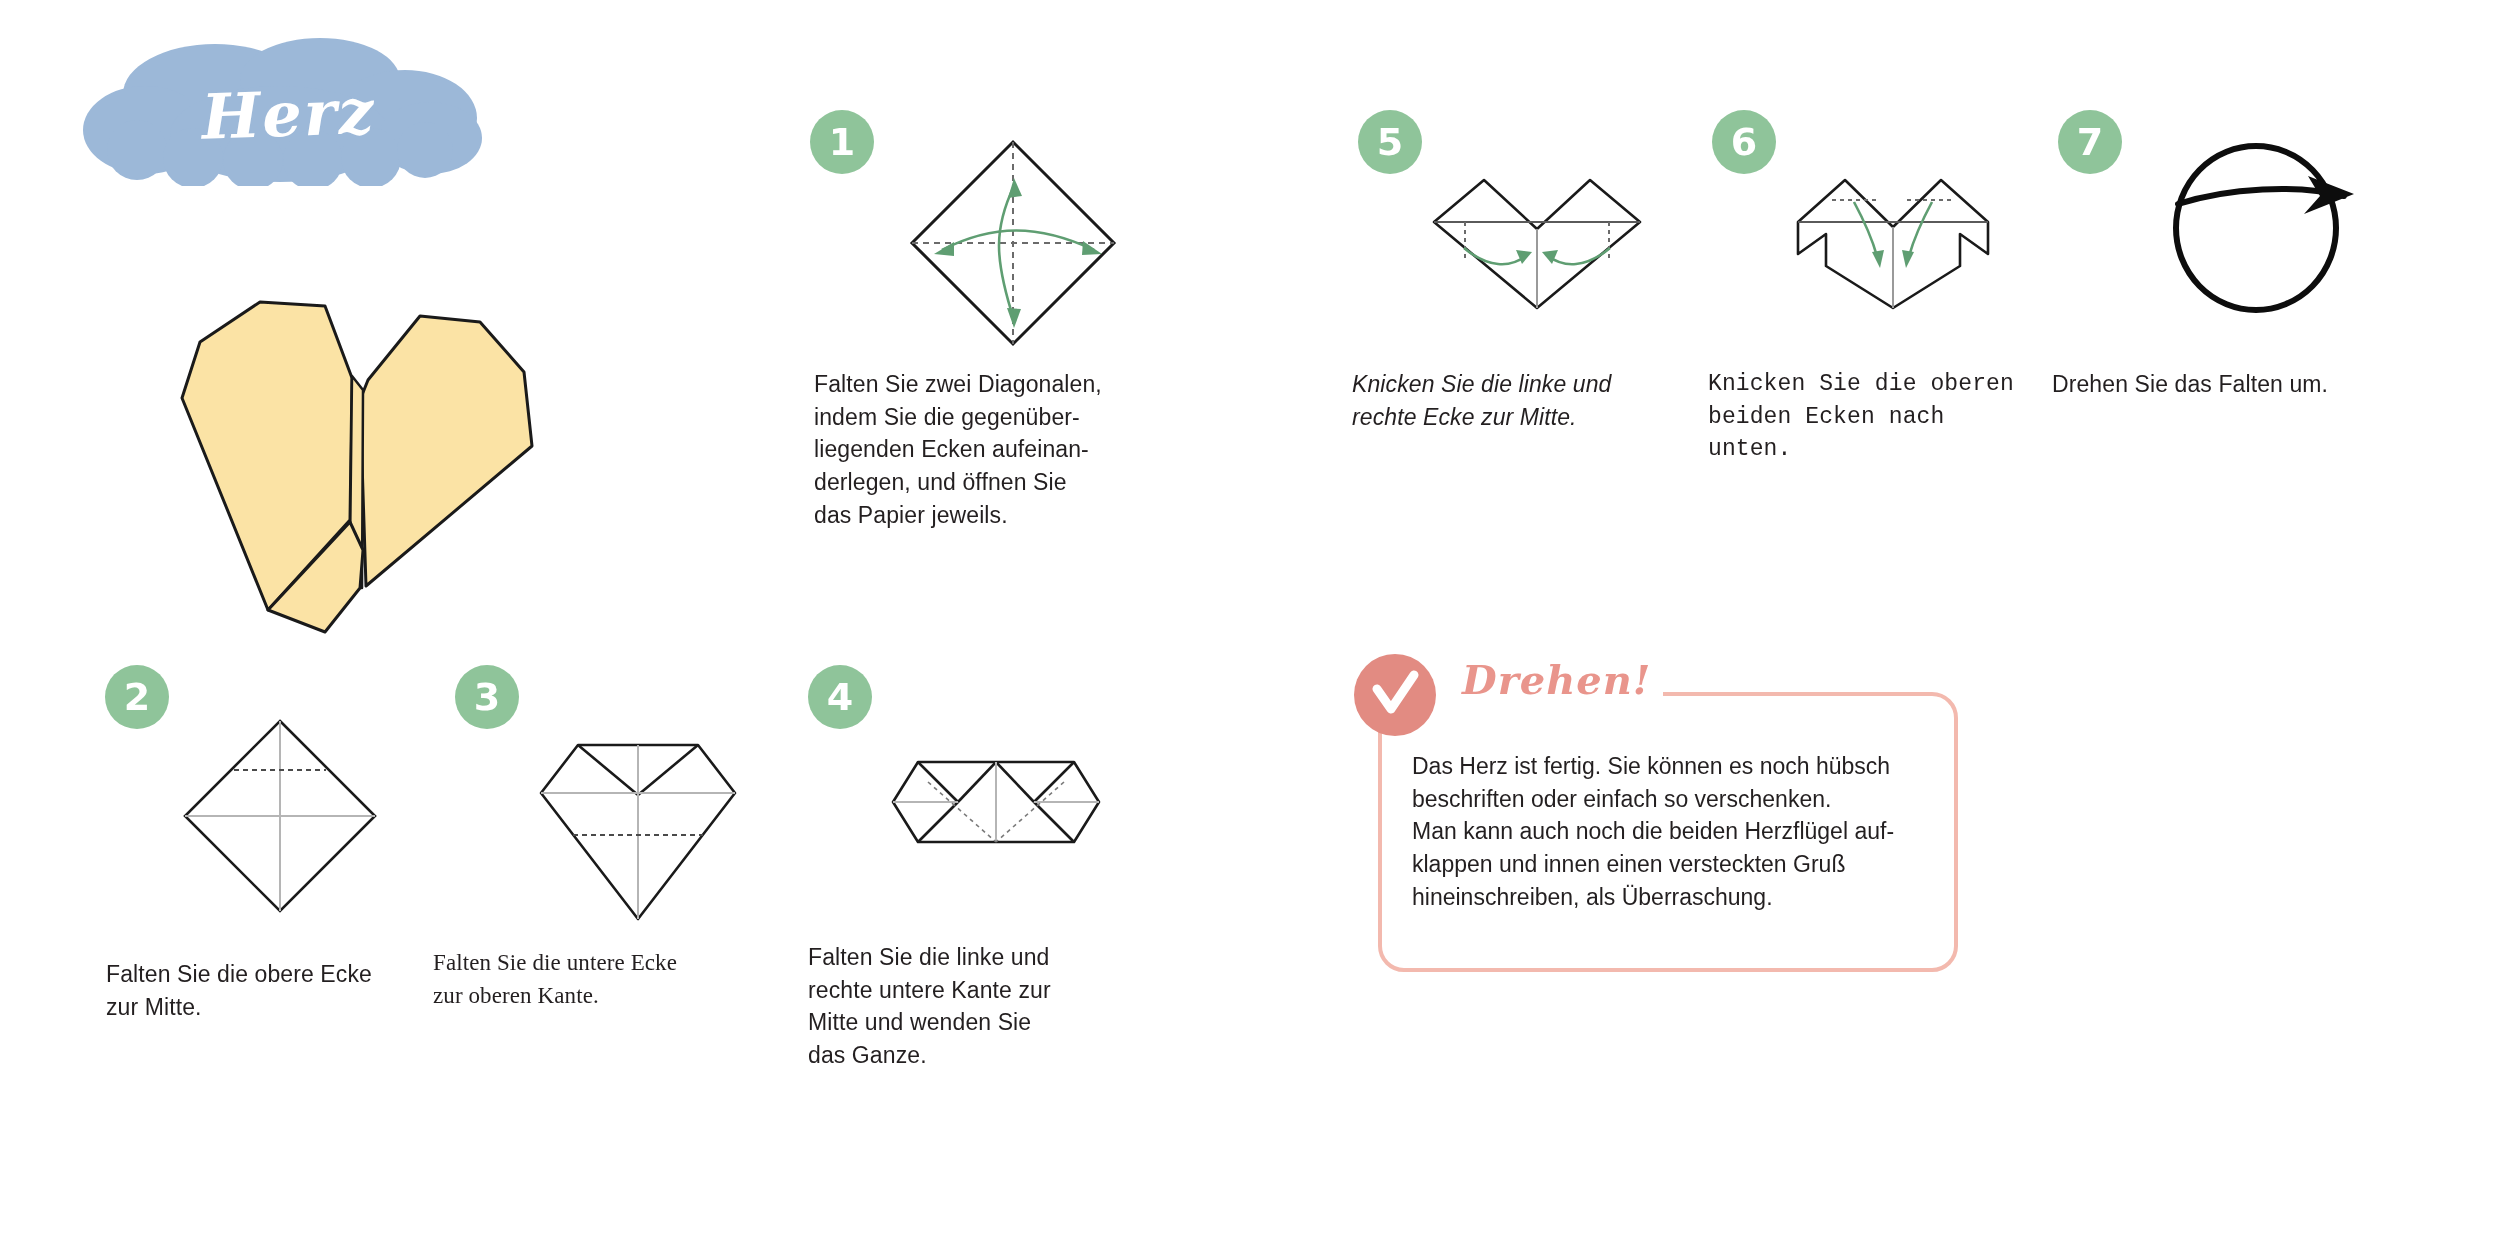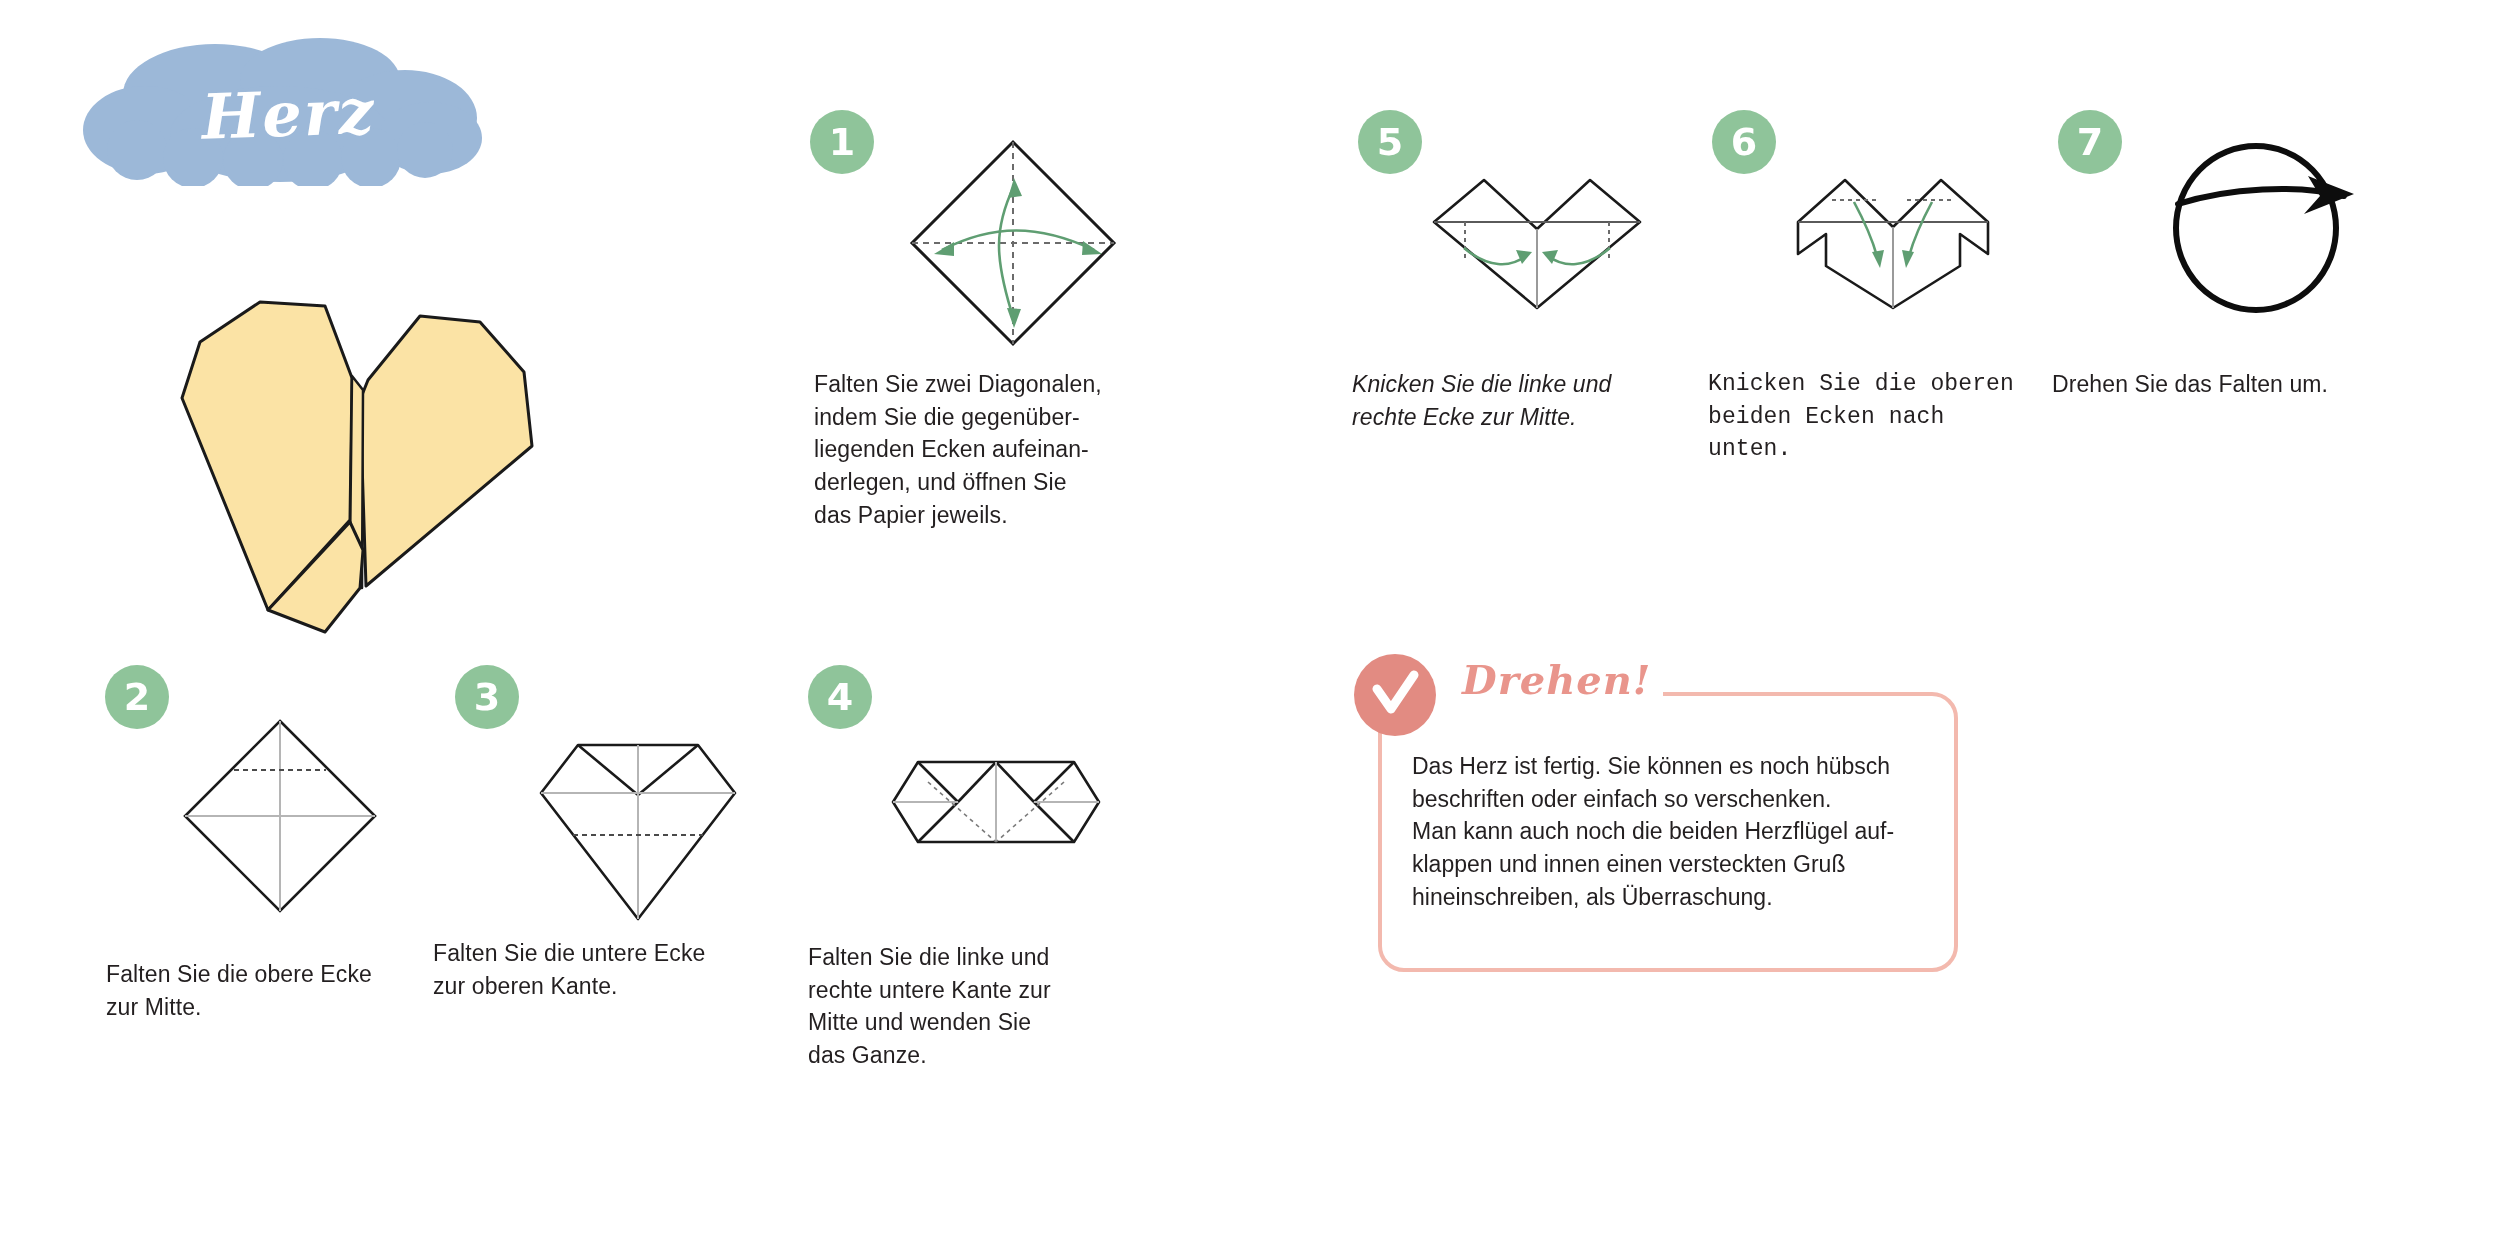--- a/index.html
+++ b/index.html
@@ -234,21 +234,21 @@
     <div class="diagram" style="left:78px; top:72px;">
       <svg width="210" height="190" viewBox="0 0 210 190" xmlns="http://www.w3.org/2000/svg" aria-hidden="true">
         <polygon points="45,8 165,8 202,56 105,182 8,56" fill="#ffffff" stroke="#1a1a1a" stroke-width="2.6" stroke-linejoin="round"></polygon>
         <line x1="45" y1="8" x2="105" y2="58" stroke="#1a1a1a" stroke-width="2.6"></line>
         <line x1="165" y1="8" x2="105" y2="58" stroke="#1a1a1a" stroke-width="2.6"></line>
         <line x1="105" y1="8" x2="105" y2="182" stroke="#b5b5b5" stroke-width="2"></line>
         <line x1="8" y1="56" x2="202" y2="56" stroke="#b5b5b5" stroke-width="2"></line>
         <line x1="40" y1="98" x2="170" y2="98" stroke="#4a4a4a" stroke-width="2" stroke-dasharray="5 4"></line>
       </svg>
     </div>
-    <div class="caption" style="left:-22px; top:272px; width:340px;">Falten Sie die untere Ecke
+    <div class="caption" style="left:-22px; top:282px; width:340px;font-family:Liberation Serif, serif;">Falten Sie die untere Ecke
 zur oberen Kante.</div>
   </div>
 
   <div class="step" style="left:808px; top:665px; width:400px;">
     <div class="badge" style="left:0px; top:0px;">4</div>
     <div class="diagram" style="left:80px; top:92px;">
       <svg width="216" height="90" viewBox="0 0 216 90" xmlns="http://www.w3.org/2000/svg" aria-hidden="true">
         <polygon points="30,5 186,5 211,45 186,85 30,85 5,45" fill="#ffffff" stroke="#1a1a1a" stroke-width="2.6" stroke-linejoin="round"></polygon>
         <line x1="30" y1="5" x2="70" y2="45" stroke="#1a1a1a" stroke-width="2.6"></line>
         <line x1="70" y1="45" x2="108" y2="5" stroke="#1a1a1a" stroke-width="2.6"></line>

